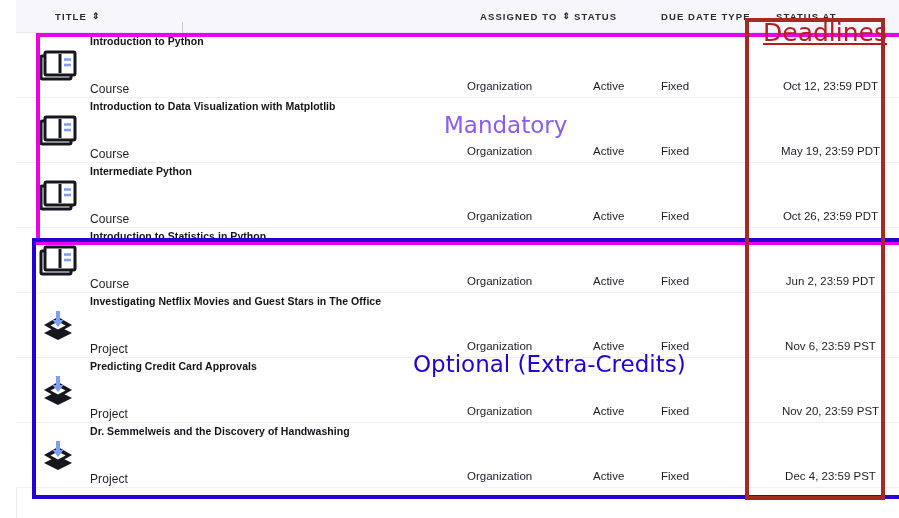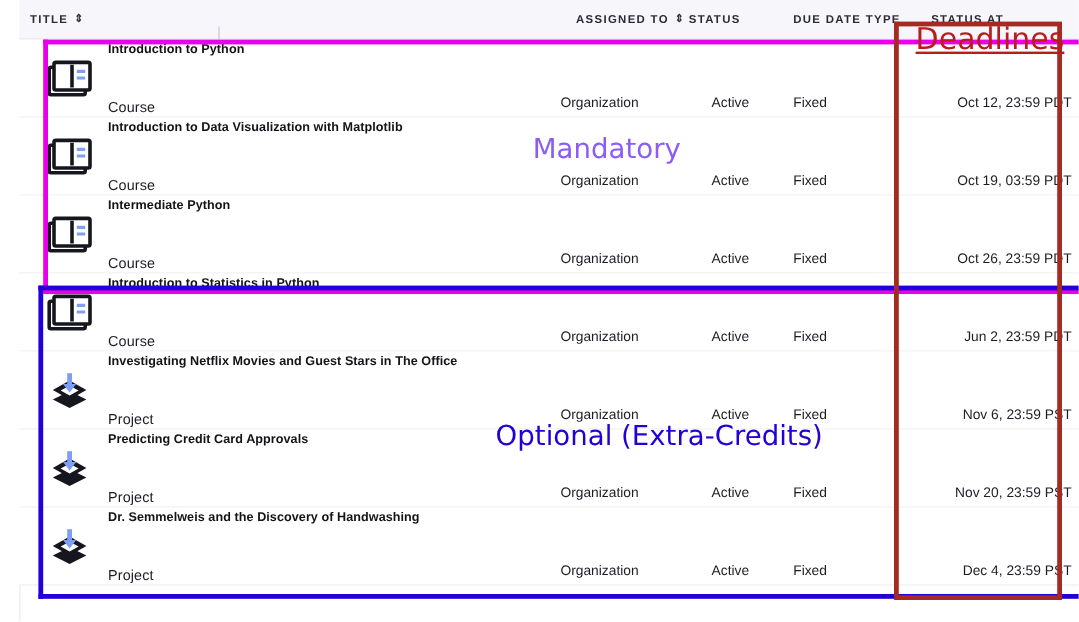--- a/index.html
+++ b/index.html
@@ -65,21 +65,21 @@
   .title-texts { display: flex; flex-direction: column; justify-content: center; gap: 3px; }
   .t-main {
     font-size: 10.5px; font-weight: bold; color: #131318;
     letter-spacing: 0.05px; white-space: nowrap;
   }
   .t-sub { font-size: 12px; color: #1d1d26; letter-spacing: 0.1px; margin-top: 32px; }
 
   .c-assigned { left: 451px; width: 120px; justify-content: flex-start; }
   .c-status   { left: 577px; width: 60px; justify-content: flex-start; }
   .c-duetype  { left: 645px; width: 90px; justify-content: flex-start; }
-  .c-expires  { left: 752px; width: 125px; justify-content: flex-end; }
+  .c-expires  { left: 752px; width: 125px; justify-content: center; }
 
   .plaintext { font-size: 11.5px; color: #1d1d26; white-space: nowrap; margin-top: 40px; }
 
   
   .gutter-line {
     position: absolute; left: 16px; top: 0; width: 1px; height: 518px;
     background: #ebeaf1;
   }
   .tick-line {
     position: absolute; left: 166px; top: 22px; width: 1px; height: 12px;
@@ -130,21 +130,21 @@
 
 <div id="stage">
 
   <div class="gutter-line"></div>
 
   <div class="table-wrap">
 
     <div class="thead">
       <div class="tick-line"></div>
 
-      <div class="th" style="left:9px;">
+      <div class="th" style="left:39px;">
         <span>TITLE</span>
         <span class="sort-icon">⇕</span>
       </div>
 
       <div class="th" style="left:464px;align-items:center;">
         <span>ASSIGNED TO</span>
         <span class="sort-icon">⇕</span>
       </div>
 
       <div class="th" style="left:558px;">
@@ -206,21 +206,21 @@
           <div class="cell c-assigned">
             <span class="plaintext">Organization</span>
           </div>
           <div class="cell c-status">
             <span class="plaintext">Active</span>
           </div>
           <div class="cell c-duetype">
             <span class="plaintext">Fixed</span>
           </div>
           <div class="cell c-expires">
-            <span class="plaintext">Oct 19, 03:59 PDT</span>
+            <span class="plaintext">May 19, 23:59 PDT</span>
           </div>
         </div>
         <div class="row">
           <div class="cell title-cell">
             <div class="icon-box"><svg width="40" height="40" viewBox="0 0 40 40">
                 <rect x="3" y="10" width="30" height="23" rx="1.5" fill="none" stroke="#16161f" stroke-width="3"></rect>
                 <rect x="7" y="6" width="30" height="23" rx="1.5" fill="#fff" stroke="#16161f" stroke-width="3"></rect>
                 <line x1="22" y1="8" x2="22" y2="27" stroke="#16161f" stroke-width="3"></line>
                 <line x1="26" y1="13.5" x2="33" y2="13.5" stroke="#7f9ef5" stroke-width="2.6"></line>
                 <line x1="26" y1="19" x2="33" y2="19" stroke="#7f9ef5" stroke-width="2.6"></line>

